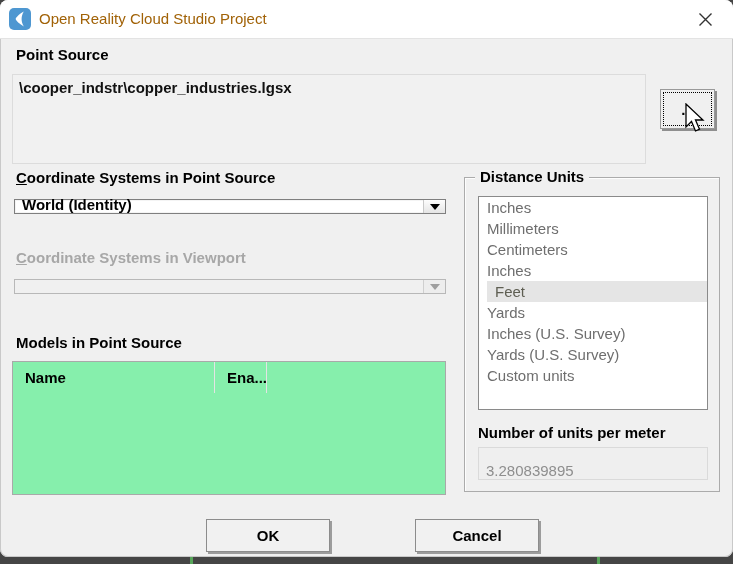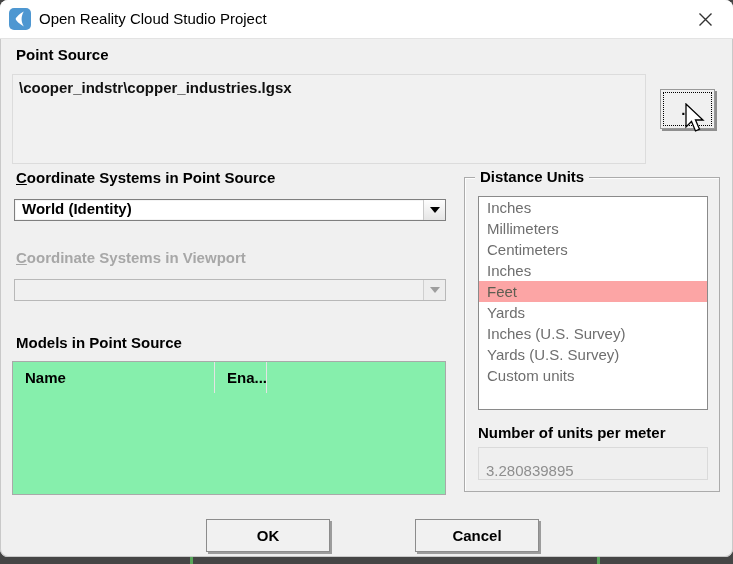--- a/index.html
+++ b/index.html
@@ -13,21 +13,21 @@
     position:absolute;left:0;top:0;width:733px;height:557px;
     background:#f0f0f0;border-radius:8px;overflow:hidden;
     box-shadow:0 0 0 1px #c9c9c9 inset;
   }
   .titlebar{
     position:absolute;left:0;top:0;width:733px;height:38px;
     background:#ffffff;border-bottom:1px solid #e3e3e3;
   }
   .app-icon{position:absolute;left:9px;top:8px;width:22px;height:22px;}
   .title-text{
-    position:absolute;left:39px;top:10px;font-size:15px;color:#000000;
+    position:absolute;left:39px;top:10px;font-size:15px;color:#a16207;
     white-space:nowrap;
   }
   .close-btn{
     position:absolute;right:8px;top:2px;width:40px;height:34px;
     display:flex;align-items:center;justify-content:center;cursor:default;
   }
   .label{
     position:absolute;font-size:15px;font-weight:700;color:#000;
     white-space:nowrap;
   }
@@ -44,24 +44,24 @@
     background:#f0f0f0;border:1px solid #9a9a9a;box-sizing:border-box;
     box-shadow:2px 2px 0 #8f8f8f;
     display:flex;align-items:center;justify-content:center;
     font-size:15px;font-weight:700;color:#000;
   }
   .browse-btn .focus-rect{
     position:absolute;left:2px;top:2px;right:2px;bottom:2px;
     border:1px dotted #000;
   }
   .combo{
-    position:absolute;height:22px;background:#fff;
+    position:absolute;height:15px;background:#fff;
     border:1px solid #7f7f7f;box-sizing:border-box;
     box-shadow:inset 0 0 0 1px #f4f4f4;
-    display:flex;align-items:flex-start;
+    display:flex;align-items:flex-end;
   }
   .combo .value{
     flex:1;font-size:15px;font-weight:700;color:#000;padding-left:7px;
     white-space:nowrap;overflow:hidden;
   }
   .combo .drop-btn{
     width:21px;height:100%;background:linear-gradient(#fdfdfd,#e5e5e5);
     border-left:1px solid #c9c9c9;display:flex;align-items:center;justify-content:center;
   }
   .arrow-down{width:0;height:0;border-left:5px solid transparent;border-right:5px solid transparent;border-top:6px solid #000;}
@@ -90,21 +90,21 @@
     padding:0 5px;font-size:15px;font-weight:700;color:#000;white-space:nowrap;
   }
   .units-list{
     position:absolute;left:478px;top:196px;width:230px;height:214px;
     background:#fff;border:1px solid #8a8a8a;box-sizing:border-box;
     overflow:hidden;
   }
   .unit-item{
     font-size:15px;color:#6e6e6e;line-height:21px;padding-left:8px;white-space:nowrap;
   }
-  .unit-item.selected{background:#fca5a5;color:#5e5e52;}
+  .unit-item.selected{background:#e5e5e5;color:#5e5e52;margin-left:8px;}
   .units-value-box{
     position:absolute;left:478px;top:447px;width:230px;height:33px;
     background:#efefef;border:1px solid #dadada;box-sizing:border-box;
     font-size:15px;color:#8e8e8e;display:flex;align-items:flex-end;padding-left:7px;
   }
   .dlg-btn{
     position:absolute;top:519px;width:124px;height:33px;
     background:#f1f1f1;border:1px solid #8c8c8c;box-sizing:border-box;
     box-shadow:2px 2px 0 #9c9c9c;
     display:flex;align-items:center;justify-content:center;

